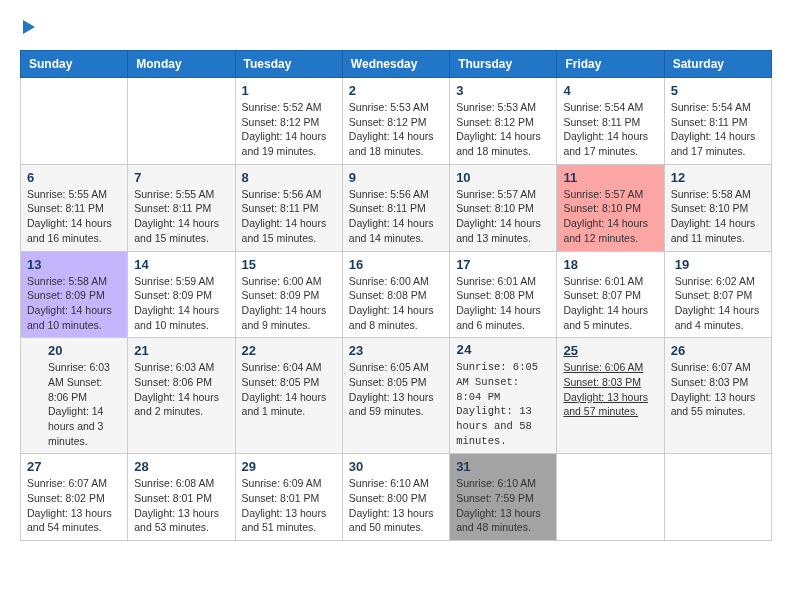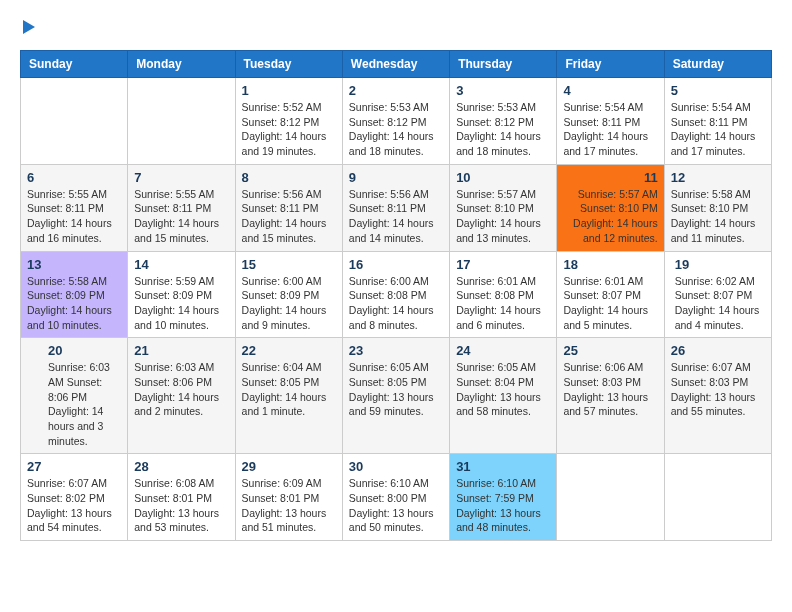--- a/index.html
+++ b/index.html
@@ -194,21 +194,21 @@
           <div class="day-info">Sunrise: 5:56 AM
 Sunset: 8:11 PM
 Daylight: 14 hours and 14 minutes.</div>
         </td>
         <td style="background: rgb(245, 245, 245);">
           <span class="day-num">10</span>
           <div class="day-info">Sunrise: 5:57 AM
 Sunset: 8:10 PM
 Daylight: 14 hours and 13 minutes.</div>
         </td>
-        <td style="background: #f97316; text-align: right;">
+        <td style="background: #fca5a5;">
           <span class="day-num">11</span>
           <div class="day-info">Sunrise: 5:57 AM
 Sunset: 8:10 PM
 Daylight: 14 hours and 12 minutes.</div>
         </td>
         <td style="background: rgb(245, 245, 245);">
           <span class="day-num">12</span>
           <div class="day-info">Sunrise: 5:58 AM
 Sunset: 8:10 PM
 Daylight: 14 hours and 11 minutes.</div>
@@ -276,27 +276,27 @@
           <div class="day-info">Sunrise: 6:04 AM
 Sunset: 8:05 PM
 Daylight: 14 hours and 1 minute.</div>
         </td>
         <td style="background: rgb(245, 245, 245);">
           <span class="day-num">23</span>
           <div class="day-info">Sunrise: 6:05 AM
 Sunset: 8:05 PM
 Daylight: 13 hours and 59 minutes.</div>
         </td>
-        <td style="background: rgb(245, 245, 245);">
+        <td style="background: rgb(245, 245, 245); font-family: Liberation Mono, monospace;">
           <span class="day-num">24</span>
           <div class="day-info">Sunrise: 6:05 AM
 Sunset: 8:04 PM
 Daylight: 13 hours and 58 minutes.</div>
         </td>
-        <td style="background: rgb(245, 245, 245);">
+        <td style="background: rgb(245, 245, 245); text-decoration: underline;">
           <span class="day-num">25</span>
           <div class="day-info">Sunrise: 6:06 AM
 Sunset: 8:03 PM
 Daylight: 13 hours and 57 minutes.</div>
         </td>
         <td style="background: rgb(245, 245, 245);">
           <span class="day-num">26</span>
           <div class="day-info">Sunrise: 6:07 AM
 Sunset: 8:03 PM
 Daylight: 13 hours and 55 minutes.</div>
@@ -320,21 +320,21 @@
           <div class="day-info">Sunrise: 6:09 AM
 Sunset: 8:01 PM
 Daylight: 13 hours and 51 minutes.</div>
         </td>
         <td style="background: rgb(255, 255, 255);">
           <span class="day-num">30</span>
           <div class="day-info">Sunrise: 6:10 AM
 Sunset: 8:00 PM
 Daylight: 13 hours and 50 minutes.</div>
         </td>
-        <td style="background: #7dd3fc;">
+        <td style="background: #a3a3a3;">
           <span class="day-num">31</span>
           <div class="day-info">Sunrise: 6:10 AM
 Sunset: 7:59 PM
 Daylight: 13 hours and 48 minutes.</div>
         </td>
         <td class="empty-cell"></td>
         <td class="empty-cell"></td>
       </tr>
     </tbody>
 </table>

